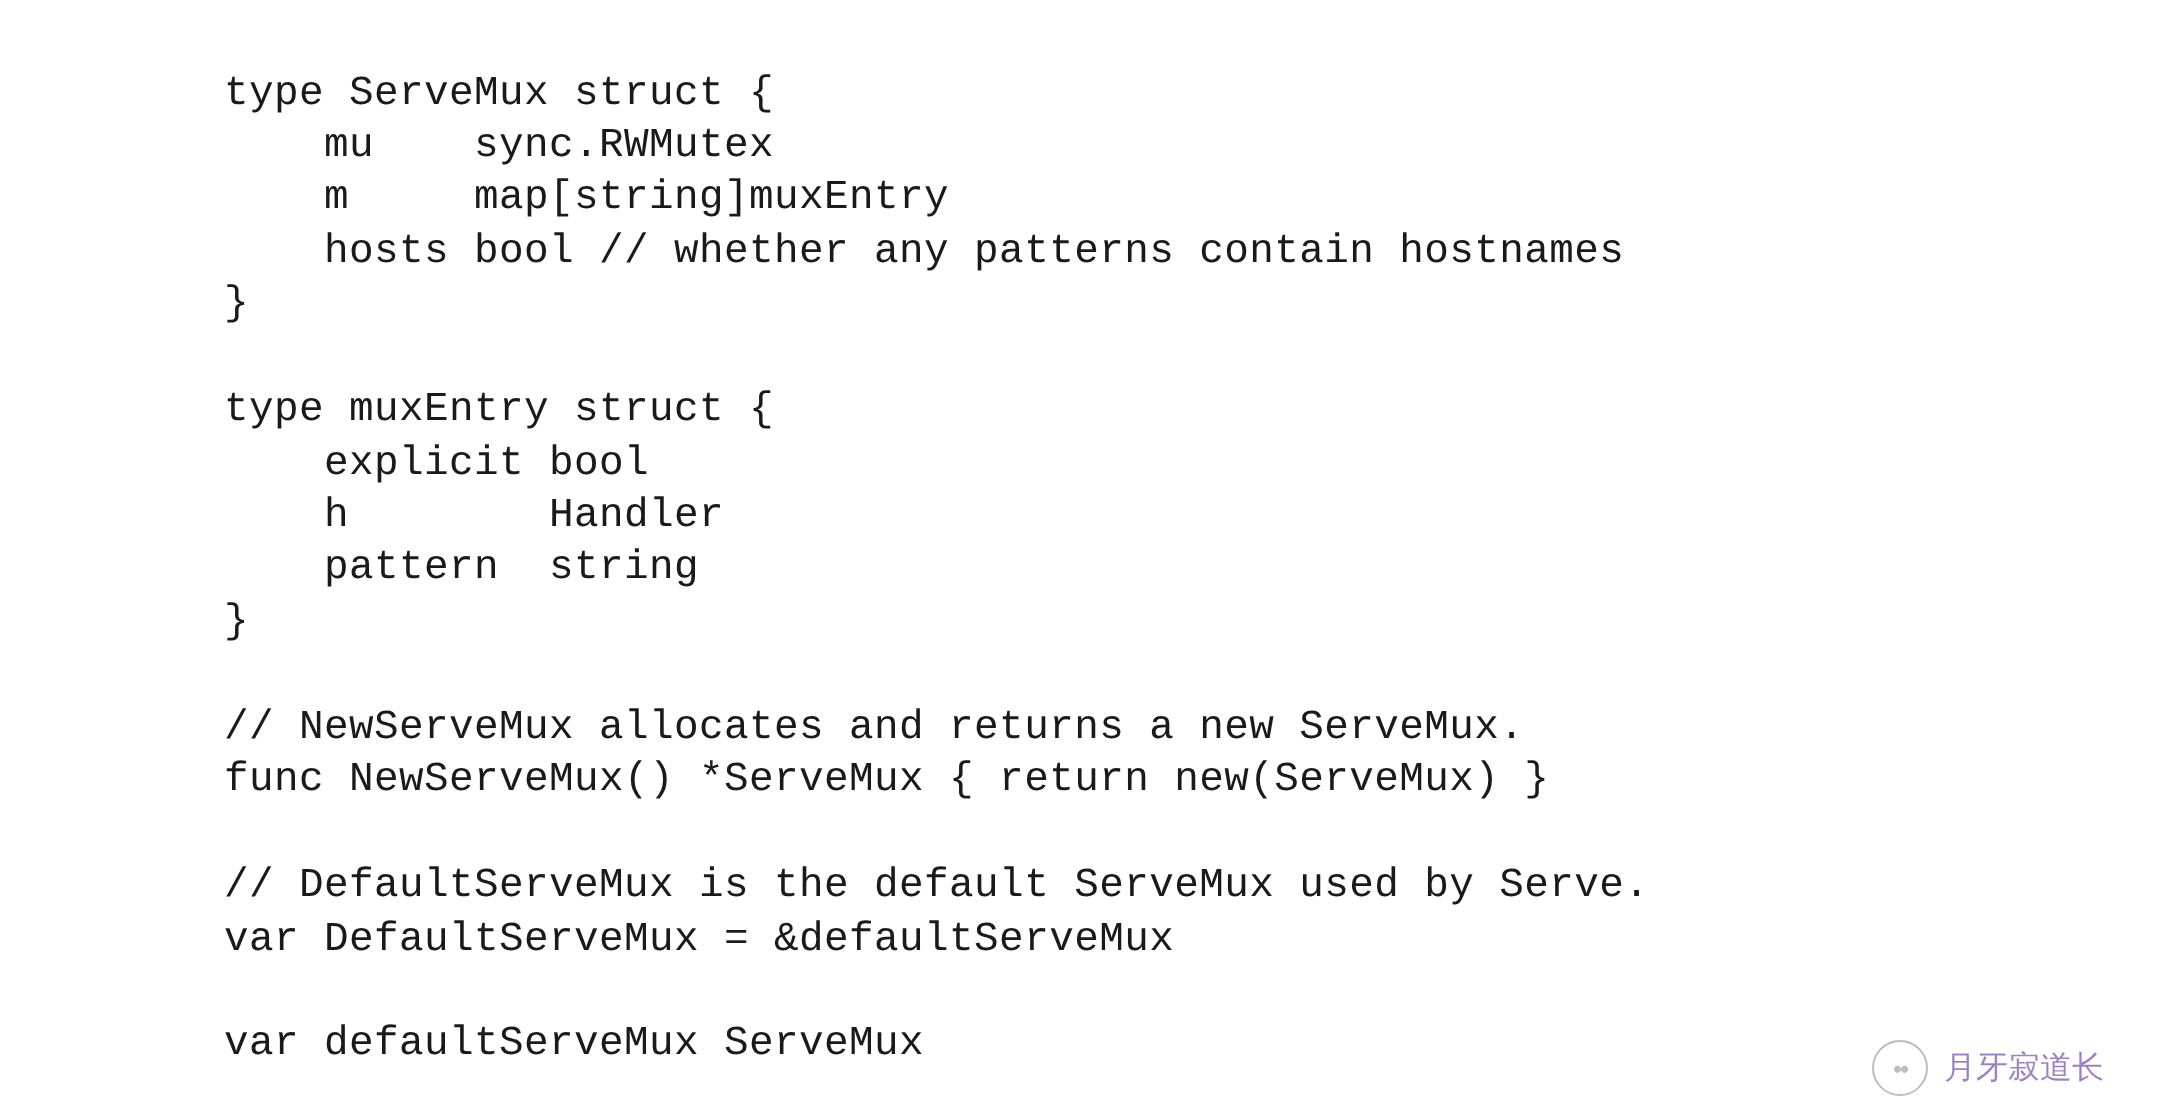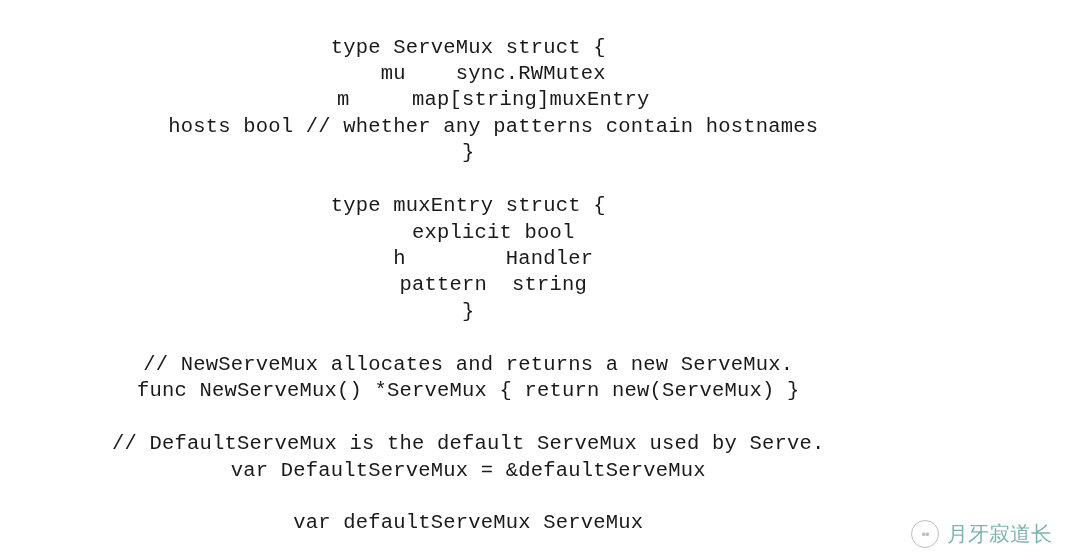--- a/index.html
+++ b/index.html
@@ -14,21 +14,20 @@
     position: absolute;
     top: 14px;
     left: 112px;
     font-family: "Courier New", Courier, monospace;
     font-size: 20.5px;
     line-height: 1.29;
     letter-spacing: 0.2px;
     color: #1a1a1a;
     white-space: pre;
     font-weight: 500;
-    text-align: center;
   }
   .watermark {
     position: absolute;
     right: 28px;
     bottom: 12px;
     display: flex;
     align-items: center;
     gap: 8px;
     opacity: 0.55;
     font-family: -apple-system, BlinkMacSystemFont, "Segoe UI", sans-serif;
@@ -43,22 +42,22 @@
     justify-content: center;
     color: #888;
     font-size: 11px;
     line-height: 1;
   }
   .watermark-icon .dots {
     font-size: 13px;
     letter-spacing: -1px;
   }
   .watermark-text {
-    color: #0f766e;
-    font-size: 21px;
+    color: #4c1d95;
+    font-size: 16px;
   }
 </style>
 </head>
 <body>
 
 <pre class="code-area">type ServeMux struct {
     mu    sync.RWMutex
     m     map[string]muxEntry
     hosts bool // whether any patterns contain hostnames
 }

